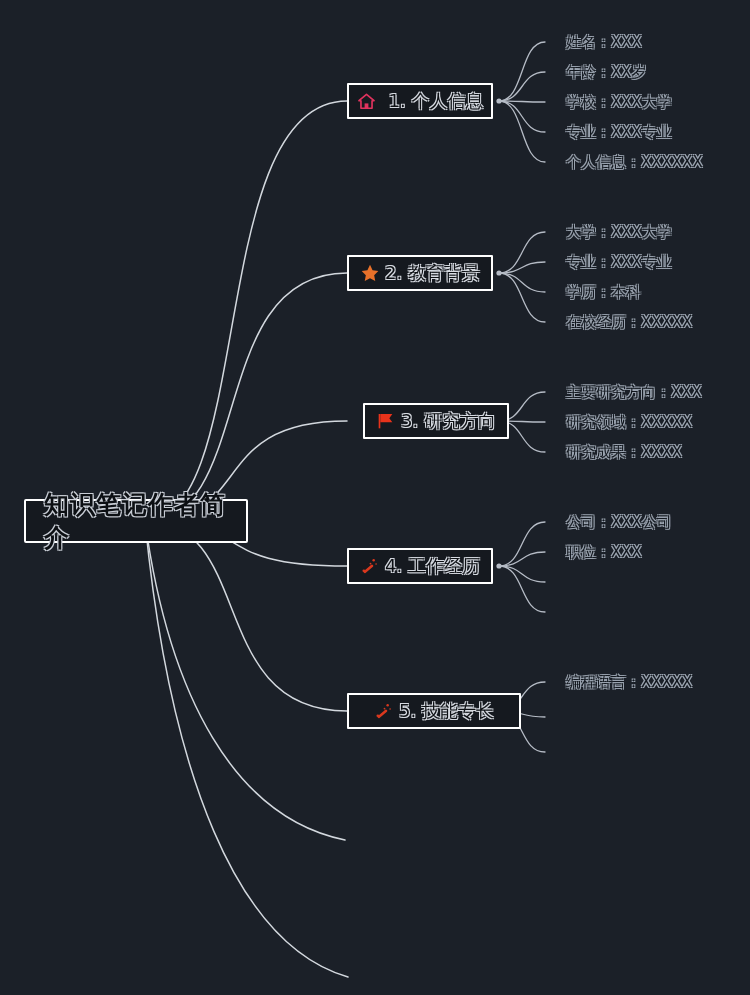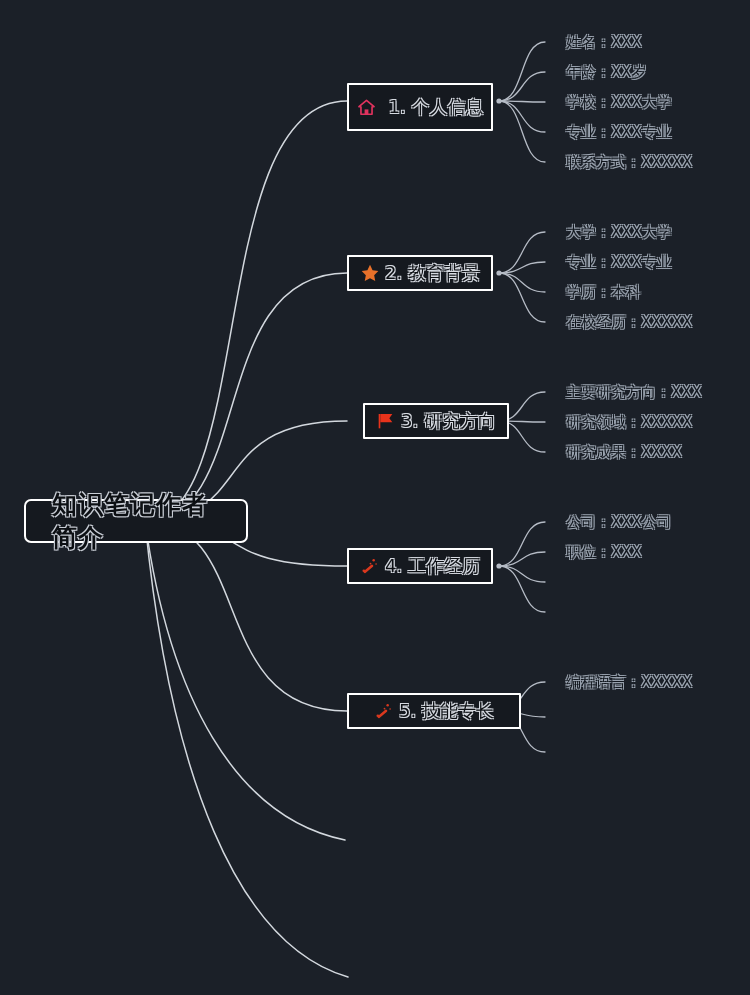--- a/index.html
+++ b/index.html
@@ -31,23 +31,23 @@
   .node {
     position: absolute;
     box-sizing: border-box;
     background: #15191f;
     border: 2px solid #ffffff;
     display: flex;
     align-items: center;
     justify-content: center;
   }
   .node-root {
-    border-radius: 7px;
+    border-radius: 2px;
     border-width: 2px;
-    padding: 0 26px;
+    padding: 0 18px;
     align-items: center;
   }
   .node-root .node-label {
     font-size: 25px;
     color: #0c0f13;
     letter-spacing: 1px;
     font-family: "DejaVu Sans", "Liberation Sans", sans-serif;
     font-weight: 700;
     text-shadow:
       -1px -1px 0 #c9ced6,
@@ -133,34 +133,34 @@
         <path d="M 499 711 C 524.3 711, 519.7 717, 545 717" stroke-width="1.3"></path>
         <path d="M 499 711 C 524.3 711, 519.7 752, 545 752" stroke-width="1.3"></path>
       </g>
   </svg>
 
   <div class="node node-root" id="root-node" style="left: 24px; top: 499px; width: 224px; height: 44px; background: rgb(21, 25, 31); border-color: rgb(255, 255, 255);">
     <span class="node-label">知识笔记作者简介</span>
   </div>
 
   <div id="branch-layer">
-      <div class="node node-branch" style="left: 347px; top: 83px; width: 146px; height: 48px; background: rgb(21, 25, 31); border-color: rgb(255, 255, 255); gap: 12px;">
+      <div class="node node-branch" style="left: 347px; top: 83px; width: 146px; height: 36px; background: rgb(21, 25, 31); border-color: rgb(255, 255, 255); gap: 12px;">
         <span class="node-icon">
           <svg viewBox="0 0 24 24" width="19" height="19">
             <path d="M12 3 L2.5 11 H5 V20.5 H19 V11 H21.5 Z" fill="none" stroke="#e0335e" stroke-width="2.1" stroke-linejoin="round"></path>
             <rect x="9.6" y="14.4" width="4.8" height="6.1" fill="#e0335e"></rect>
           </svg>
         </span>
         <span class="node-label">1. 个人信息</span>
       </div>
       <div class="leaf" style="left: 557px; top: 33px;">姓名：XXX</div>
       <div class="leaf" style="left: 557px; top: 63px;">年龄：XX岁</div>
       <div class="leaf" style="left: 557px; top: 93px;">学校：XXX大学</div>
       <div class="leaf" style="left: 557px; top: 123px;">专业：XXX专业</div>
-      <div class="leaf" style="left: 557px; top: 153px;">联系方式：XXXXX</div>
+      <div class="leaf" style="left: 557px; top: 153px;">个人信息：XXXXXX</div>
       <div class="node node-branch" style="left: 347px; top: 255px; width: 146px; height: 36px; background: rgb(21, 25, 31); border-color: rgb(255, 255, 255);">
         <span class="node-icon">
           <svg viewBox="0 0 24 24" width="20" height="20">
             <path d="M12 2.2 L15.1 8.7 L22 9.7 L17 14.7 L18.3 21.6 L12 18.2 L5.7 21.6 L7 14.7 L2 9.7 L8.9 8.7 Z" fill="#e8712a"></path>
           </svg>
         </span>
         <span class="node-label">2. 教育背景</span>
       </div>
       <div class="leaf" style="left: 557px; top: 223px;">大学：XXX大学</div>
       <div class="leaf" style="left: 557px; top: 253px;">专业：XXX专业</div>

